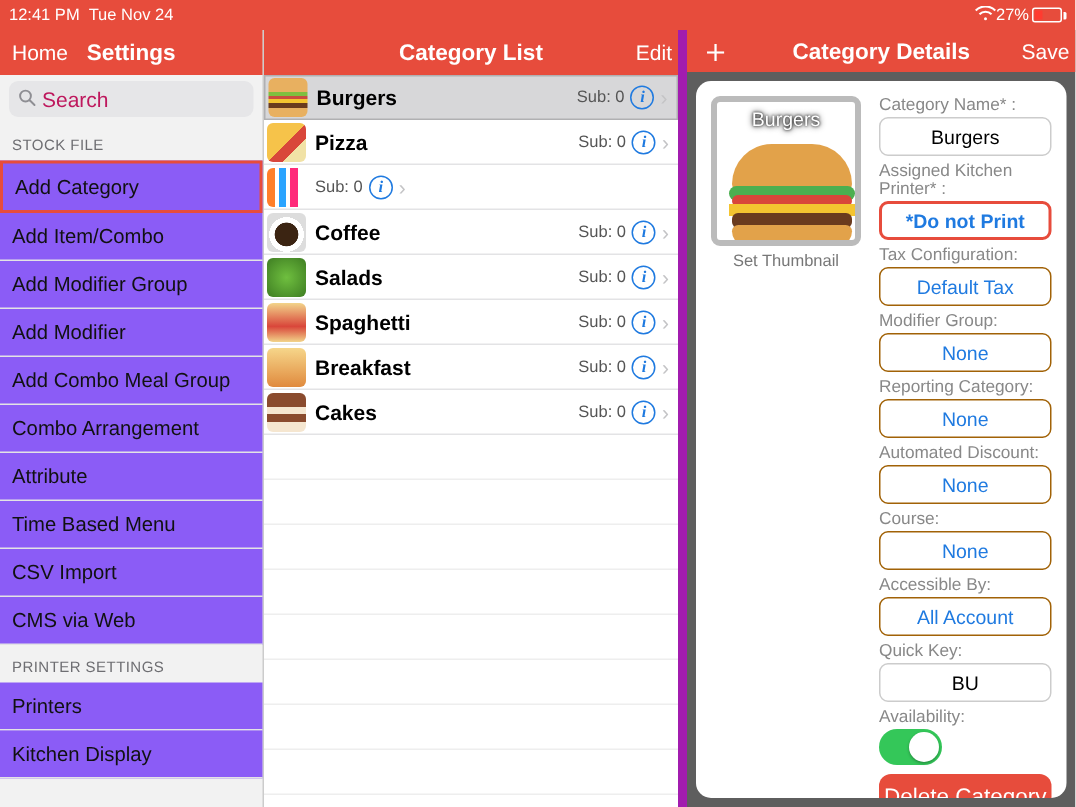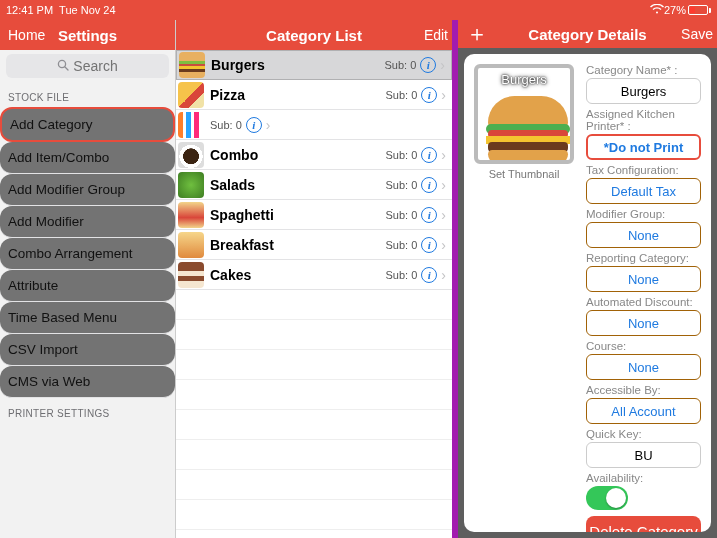--- a/index.html
+++ b/index.html
@@ -9,24 +9,24 @@
   .statusbar .sb-right { display:flex; gap:0; align-items:center; }
   .cols { display:flex; height:518px; }
   .col1 { width:176px; border-right:1px solid #ccc; display:flex; flex-direction:column; background:#f2f2f2;}
   .col2 { width:282px; border-right:6px solid #a21caf; display:flex; flex-direction:column; background:#fff;}
   .col3 { flex:1; display:flex; flex-direction:column; background:#5e5e5e;}
   .hdr { height:30px; background:#e74c3c; color:#fff; display:flex; align-items:center; justify-content:center; position:relative; font-size:15px; }
   .hdr .hleft { position:absolute; left:8px; font-size:14px; font-weight:400;}
   .hdr .hcenter { font-weight:600; }
   .hdr .hright { position:absolute; right:4px; font-size:14px; }
   
-  .search { margin:4px 6px; background:#e6e6e8; border-radius:6px; height:24px; display:flex; align-items:center; padding:0 6px; color:#737373; font-size:14px;justify-content:center;}
+  .search { margin:4px 6px; background:#e6e6e8; border-radius:6px; height:24px; display:flex; align-items:center; padding:0 6px; color:#be185d; font-size:14px;}
   .search .mag { margin-right:4px; font-size:13px;}
   .section-label { font-size:10px; color:#6e6e72; padding:10px 8px 4px; letter-spacing:0.3px;}
-  .menuitem { font-size:13.5px; color:#111; background:#737373; border-bottom:1px solid #e3e3e5; padding:8px 8px;border-radius:12px; }
+  .menuitem { font-size:13.5px; color:#111; background:#8b5cf6; border-bottom:1px solid #e3e3e5; padding:8px 8px; }
   .menuitem.sel { border:2px solid #e74c3c; }
   
   .catitem { display:flex; align-items:center; height:30px; border-bottom:1px solid #e3e3e5; padding:0 6px 0 2px; position:relative;}
   .catitem.sel { background:#d7d7d9; border:1px solid #b0b0b2;}
   .thumb { width:26px; height:26px; border-radius:4px; margin-right:6px; flex-shrink:0; }
   .catname { font-size:14px; font-weight:600; flex:1;}
   .sub { font-size:11px; color:#555; margin-right:2px;}
   .info { width:16px;height:16px;border:1.5px solid #1f7ae0;border-radius:50%;color:#1f7ae0;font-size:11px;display:flex;align-items:center;justify-content:center;margin-left:2px; font-style:italic; font-family:serif; font-weight:600;}
   .chev { color:#c4c4c6; font-size:14px; margin-left:4px;}
   .emptyline { height:30px; border-bottom:1px solid #eee;}
@@ -95,27 +95,32 @@
           </svg>
       </span>
       <span>Search</span>
     </div>
     <div class="section-label">STOCK FILE</div>
     <div id="items1">
         <div class="menuitem sel">Add Category</div>
         <div class="menuitem">Add Item/Combo</div>
         <div class="menuitem">Add Modifier Group</div>
         <div class="menuitem">Add Modifier</div>
+        <div class="menuitem">Add Combo Meal Group</div>
         <div class="menuitem">Combo Arrangement</div>
         <div class="menuitem">Attribute</div>
         <div class="menuitem">Time Based Menu</div>
         <div class="menuitem">CSV Import</div>
         <div class="menuitem">CMS via Web</div>
       </div>
     <div class="section-label">PRINTER SETTINGS</div>
+    <div id="items2">
+        <div class="menuitem">Printers</div>
+        <div class="menuitem">Kitchen Display</div>
+      </div>
   </div>
 
   <div class="col2">
     <div class="hdr">
       <span class="hcenter">Category List</span>
       <span class="hright">Edit</span>
     </div>
     <div id="catlist">
         <div class="catitem sel">
           <div class="thumb" style="background: linear-gradient(rgb(232, 176, 96) 0px, rgb(232, 176, 96) 35%, rgb(127, 191, 63) 35%, rgb(127, 191, 63) 45%, rgb(201, 77, 62) 45%, rgb(201, 77, 62) 55%, rgb(244, 196, 48) 55%, rgb(244, 196, 48) 65%, rgb(106, 59, 30) 65%, rgb(106, 59, 30) 78%, rgb(232, 176, 96) 78%, rgb(232, 176, 96) 100%);"></div>
@@ -132,21 +137,21 @@
           <div class="chev">›</div>
         </div>
         <div class="catitem">
           <div class="thumb" style="background: linear-gradient(90deg, rgb(255, 127, 42) 0px, rgb(255, 127, 42) 20%, rgb(255, 255, 255) 20%, rgb(255, 255, 255) 30%, rgb(42, 164, 255) 30%, rgb(42, 164, 255) 50%, rgb(255, 255, 255) 50%, rgb(255, 255, 255) 60%, rgb(255, 42, 122) 60%, rgb(255, 42, 122) 80%, rgb(255, 255, 255) 80%, rgb(255, 255, 255) 100%);"></div>
           <div class="sub">Sub: 0</div>
           <div class="info">i</div>
           <div class="chev">›</div>
         </div>
         <div class="catitem">
           <div class="thumb" style="background: radial-gradient(circle at 50% 55%, rgb(59, 36, 18) 0px, rgb(59, 36, 18) 40%, rgb(255, 255, 255) 42%, rgb(255, 255, 255) 60%, rgb(221, 221, 221) 60%, rgb(221, 221, 221) 100%);"></div>
-          <div class="catname">Combo</div>
+          <div class="catname">Coffee</div>
           <div class="sub">Sub: 0</div>
           <div class="info">i</div>
           <div class="chev">›</div>
         </div>
         <div class="catitem">
           <div class="thumb" style="background: radial-gradient(circle, rgb(111, 191, 63), rgb(62, 125, 34));"></div>
           <div class="catname">Salads</div>
           <div class="sub">Sub: 0</div>
           <div class="info">i</div>
           <div class="chev">›</div>

